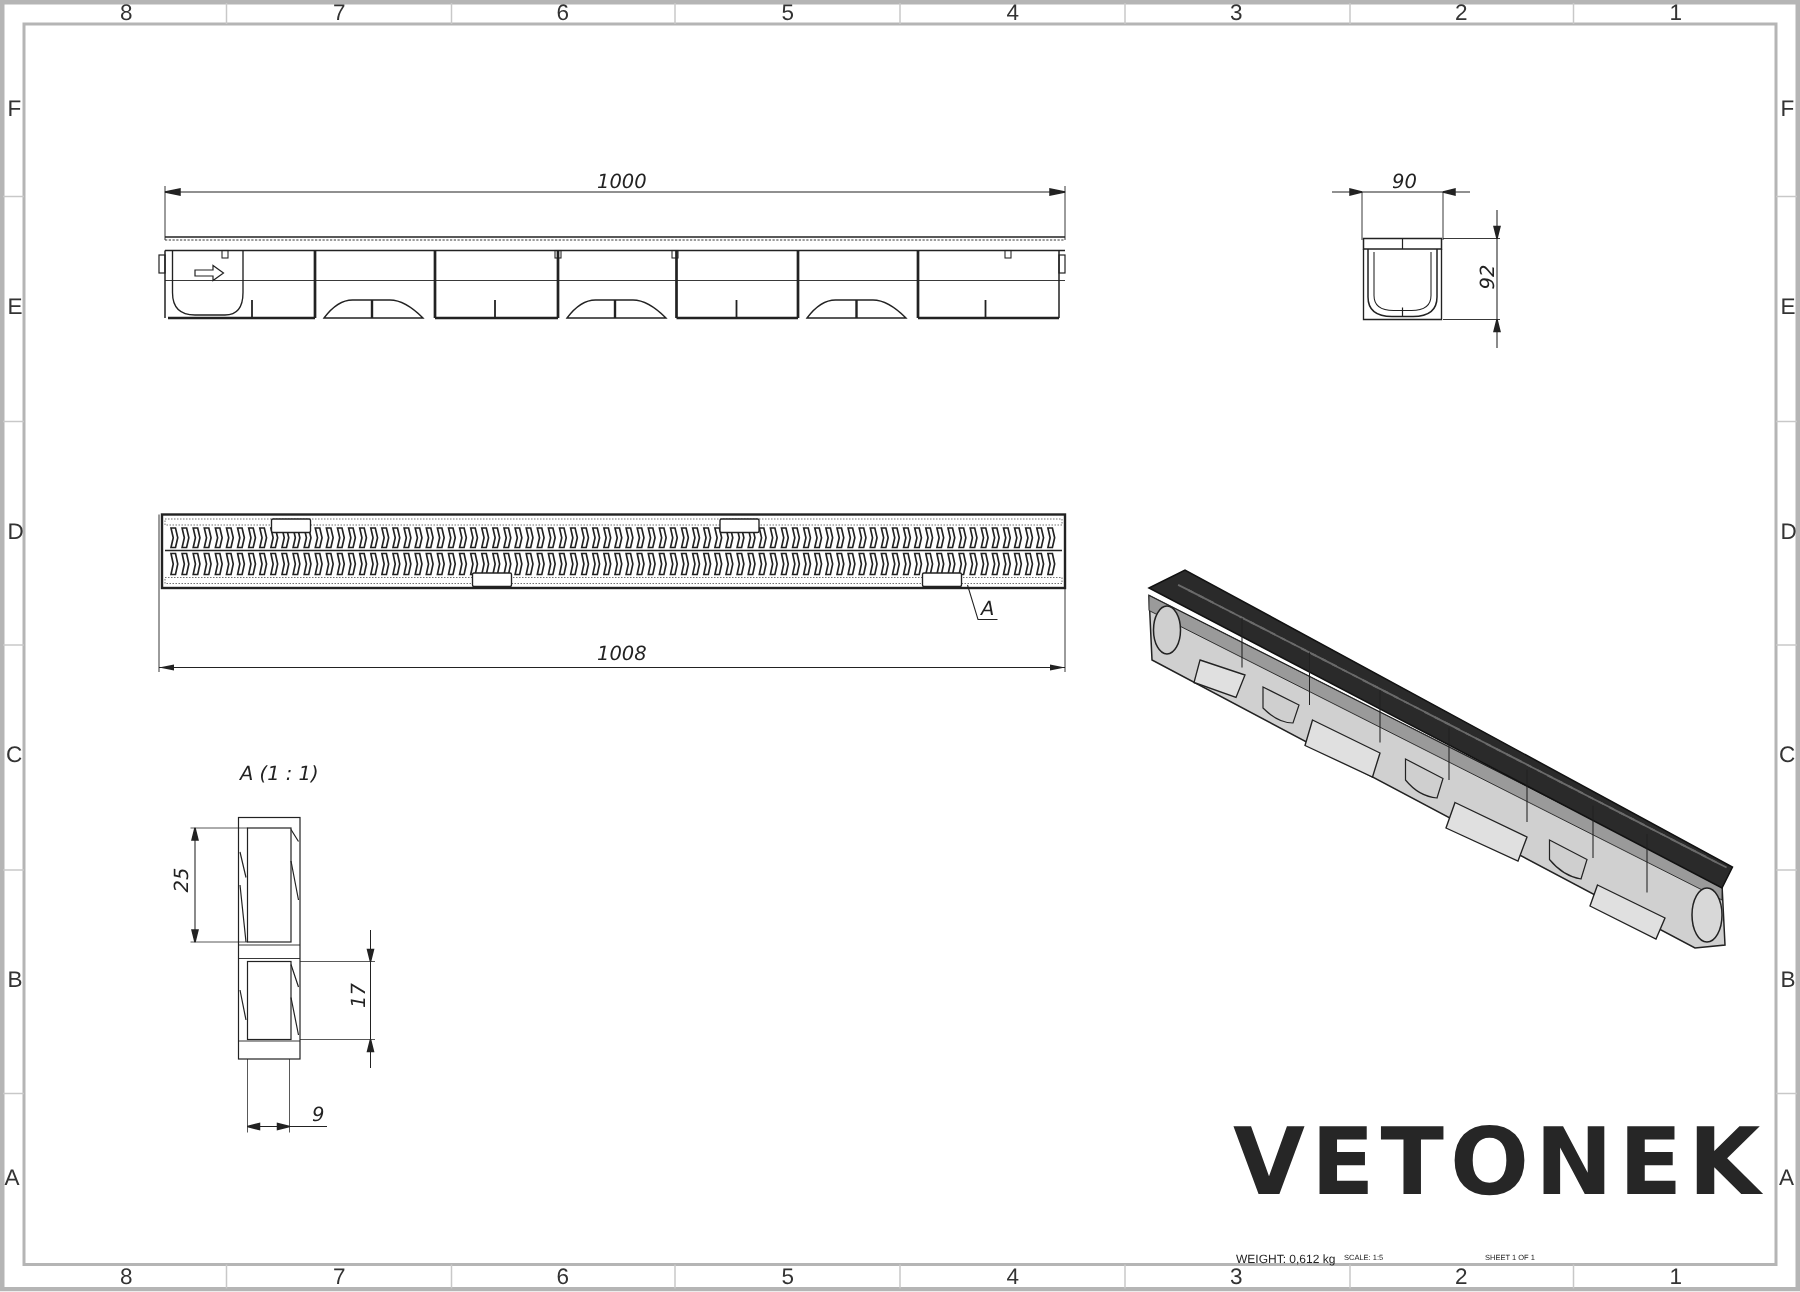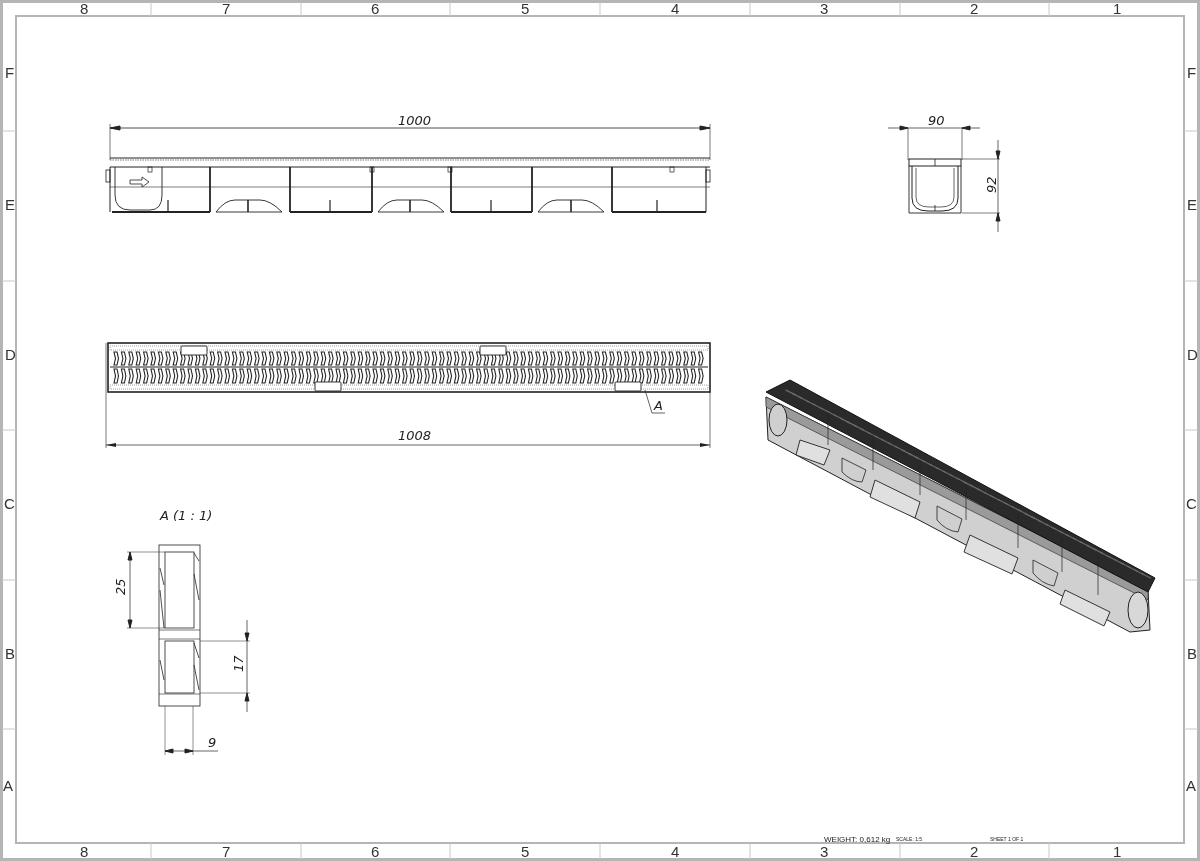--- a/index.html
+++ b/index.html
@@ -455,16 +455,17 @@
   <span class="zone-label" style="left:3px;top:778px">A</span>
   
   <span class="zone-label" style="left:1187px;top:65px">F</span>
   <span class="zone-label" style="left:1187px;top:197px">E</span>
   <span class="zone-label" style="left:1187px;top:347px">D</span>
   <span class="zone-label" style="left:1186px;top:496px">C</span>
   <span class="zone-label" style="left:1187px;top:646px">B</span>
   <span class="zone-label" style="left:1186px;top:778px">A</span>
 
   
+  <div class="logo">VETONEK</div>
   <span class="weight" style="left:824px;top:835px">WEIGHT: 0,612 kg</span>
   <span class="title-small" style="left:896px;top:836px;font-size:5px">SCALE: 1:5</span>
   <span class="title-small" style="left:990px;top:836px;font-size:5px">SHEET 1 OF 1</span>
 </div>
 
 </body></html>

